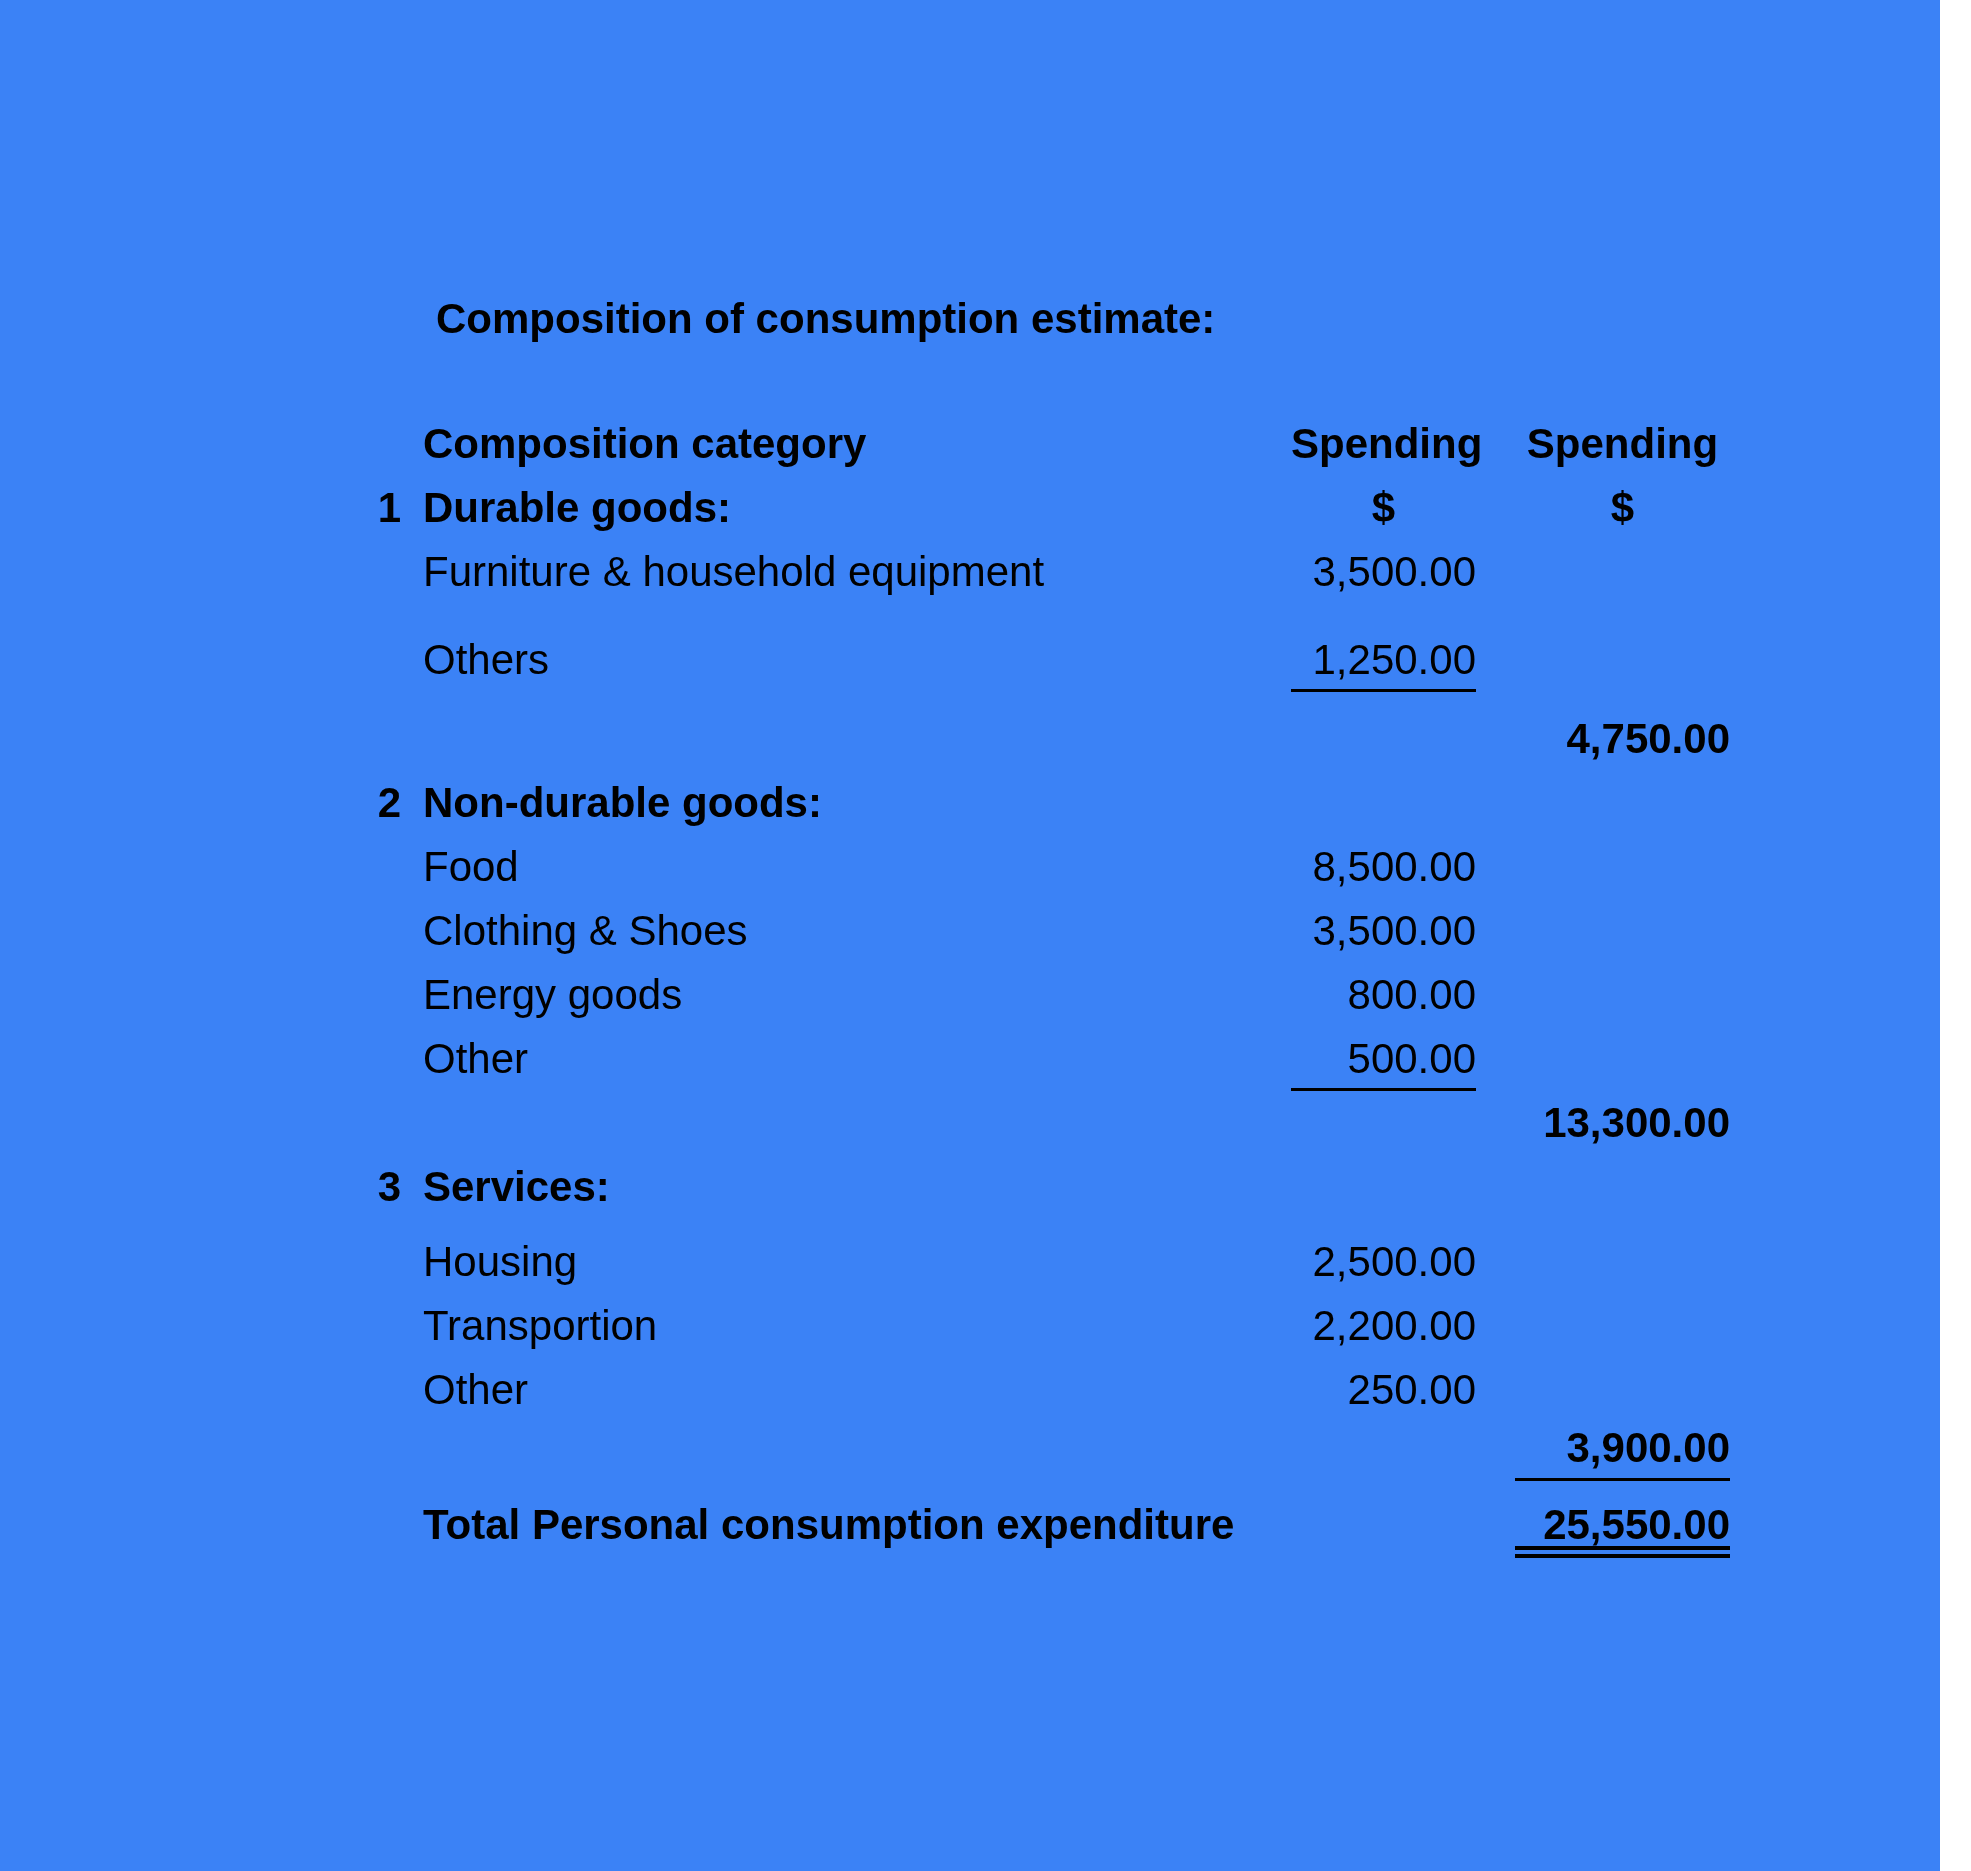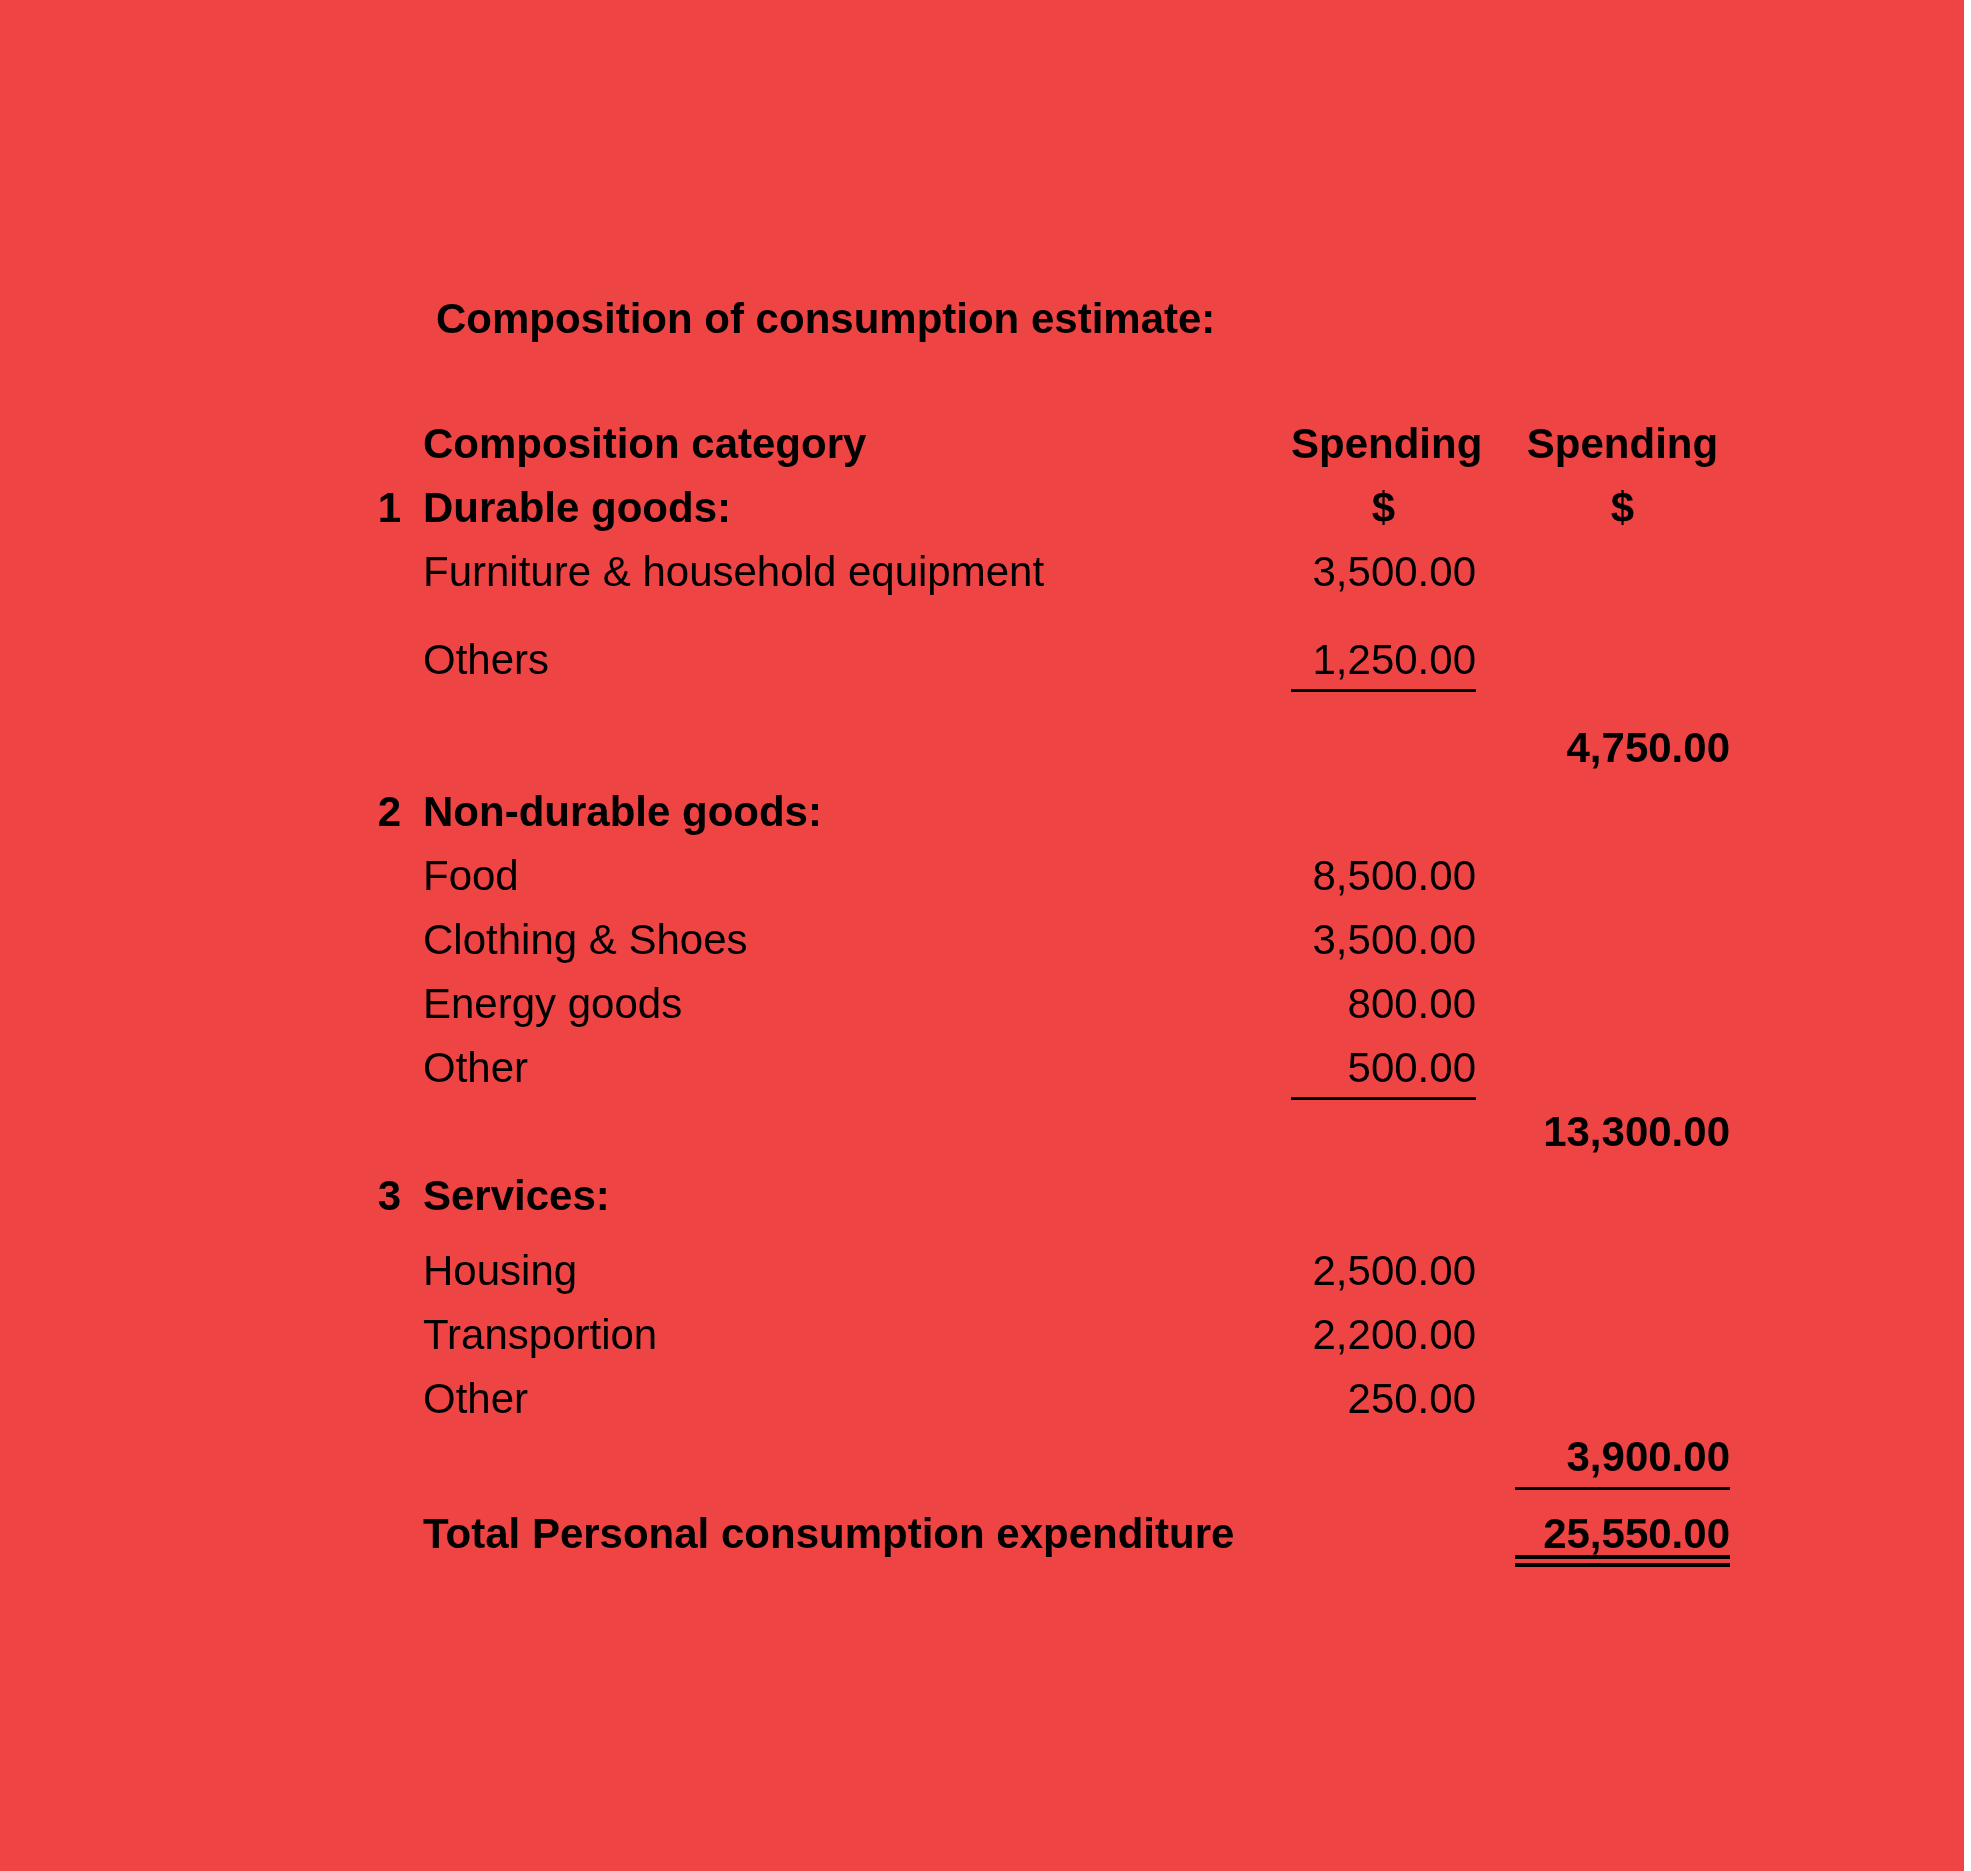--- a/index.html
+++ b/index.html
@@ -4,26 +4,25 @@
 <style>
   html, body {
     margin: 0;
     padding: 0;
     background: #ffffff;
   }
   #page {
     position: relative;
     width: 1940px;
     height: 1872px;
-    background: #ef4444;
+    background: #3b82f6;
     color: #000000;
     font-family: "Liberation Sans", "DejaVu Sans", sans-serif;
     font-size: 42px;
     overflow: hidden;
-    padding-left: 24px;
   }
   .b { font-weight: bold; }
   #doc-title {
     position: absolute;
     left: 436px;
     top: 296px;
     font-weight: bold;
     line-height: 45px;
     white-space: nowrap;
   }
@@ -44,21 +43,21 @@
   .c { box-sizing: border-box; }
   .c.num  { width: 54px;  padding-left: 8.8px; font-weight: bold; }
   .c.cat  { width: 868px; }
   .c.s1   { width: 185px; text-align: right; }
   .c.gapc { width: 39px; }
   .c.s2   { width: 215px; text-align: right; }
   .c.ctr  { text-align: center; }
   .ul  { border-bottom: 3.9px solid #000; }
   .dul { border-bottom: 12.7px double #000; }
   .mt12 { margin-top: 24px; }
-  .mt9  { margin-top: 24px; }
+  .mt9  { margin-top: 15px; }
   .mt8  { margin-top: 11px; }
   .mt4  { margin-top: 18px; }
 </style>
 </head>
 <body>
 
 <div id="page">
 
   <div id="doc-title">Composition of consumption estimate:</div>
 

